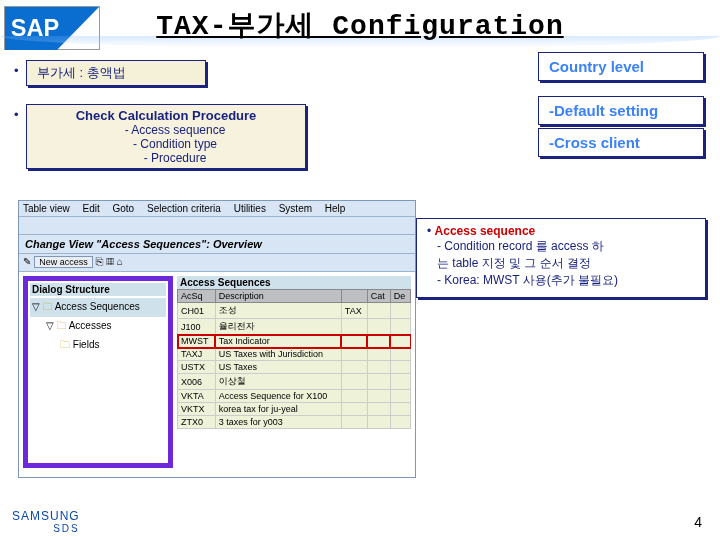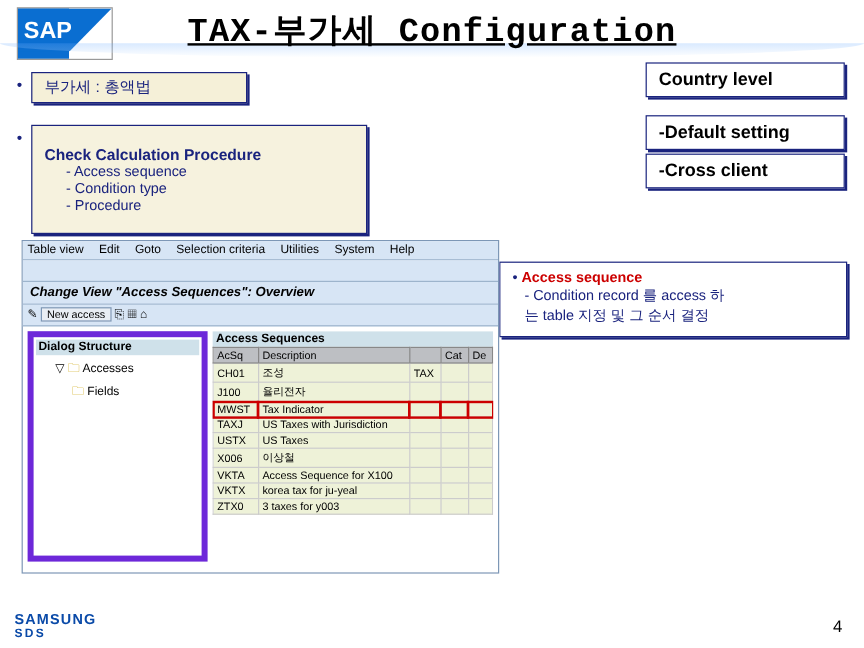--- a/index.html
+++ b/index.html
@@ -9,22 +9,22 @@
     font-family: Arial, sans-serif;
     position: relative;
     overflow: hidden;
   }
   .swoosh {
     position: absolute; top: 36px; left: 0; width: 720px; height: 12px;
     background: linear-gradient(#6af,#fff); opacity:.25;
     border-radius: 0 0 50% 50%/0 0 100% 100%;
   }
   .sap-logo {
-    position: absolute; top: 6px; left: 14px;
-    width: 80px; height: 44px;
+    position: absolute; top: 6px; left: 4px;
+    width: 96px; height: 44px;
     background: linear-gradient(90deg,#0a6ed1 0%,#0a6ed1 55%,#fff 55%);
     border: 1px solid #999;
   }
   .sap-logo svg { position:absolute; inset:0; }
   .title {
     position: absolute; top: 6px; left: 0; width: 720px;
     font-family: "Courier New", monospace;
     font-size: 28px; font-weight: bold; letter-spacing: 1px;
     text-align: center;
     text-decoration: underline;
@@ -32,30 +32,30 @@
   .bullet-box1 {
     position:absolute; top:60px; left:26px; width:180px;
     border:1px solid #1a237e; background:#f5f0d8;
     box-shadow:2px 2px 0 #1a237e;
     padding:3px 10px; font-size:13px; color:#1a237e;
   }
   .bullet-box2 {
     position:absolute; top:104px; left:26px; width:280px;
     border:1px solid #1a237e; background:#f6f2de;
     box-shadow:2px 2px 0 #1a237e;
-    padding:16px 10px; font-size:13px; color:#1a237e; font-weight:bold;
+    padding:3px 10px; font-size:13px; color:#1a237e; font-weight:bold;text-align:center;
   }
   .bullet-box2 .sub { margin-left:18px; font-weight:normal; font-size:12px;}
   .bullet-dot { position:absolute; left:14px; color:#1a237e; font-size:13px; top:5px; }
   .bd1 { top:63px } .bd2 { top:107px }
   .right-box {
     position:absolute; width:166px;
     border:1px solid #1a237e; background:#fff;
     box-shadow:2px 2px 0 #1a237e;
-    padding:5px 10px; font-size:15px; color:#000000; font-weight:bold;
+    padding:5px 10px; font-size:15px; color:#3b82f6; font-weight:bold;
   }
   .rb1 { top:52px; right:16px }
   .rb2 { top:96px; right:16px }
   .rb3 { top:128px; right:16px }
   .note-box {
     position:absolute; top:218px; right:14px; width:290px;
     border:1px solid #1a237e; background:#fff;
     box-shadow:2px 2px 0 #1a237e;
     padding:5px 10px 8px; font-size:12px; color:#1a237e;
   }
@@ -88,22 +88,22 @@
   .tree .item { padding:1px 2px; white-space:nowrap }
   .tree .sel { background:#cfe1ea }
   .fold { color:#caa000 }
   .tablewrap { flex:1; margin:4px; overflow:hidden }
   .tbltitle { background:#cfe1ea; font-weight:bold; font-size:10px; padding:1px 3px }
   table.grid { border-collapse:collapse; width:100%; font-size:9px }
   table.grid th { background:#bdbfc3; font-weight:normal; padding:1px 3px; border:1px solid #888; text-align:left; font-size:9px }
   table.grid td { border:1px solid #ccc; padding:1px 3px; background:#eef2d8 }
   tr.hi td { outline:2px solid #c00; outline-offset:-1px }
   .samsung {
-    position:absolute; left:12px; bottom:6px; font-family:Arial; font-weight:bold;
-    color:#0a4aa8; font-size:12px; letter-spacing:1px;
+    position:absolute; left:12px; bottom:6px; font-family:Arial; font-weight:normal;
+    color:#0a4aa8; font-size:12px; letter-spacing:1px;text-align:right;
   }
   .samsung .sds { display:block; color:#0a4aa8; font-size:10px; letter-spacing:2px }
   .pnum { position:absolute; right:18px; bottom:10px; font-size:14px }
 </style>
 </head>
 <body>
 
 <div class="sap-logo">
   <svg viewBox="0 0 96 44">
       <polygon points="0,0 96,0 53,44 0,44" fill="#0a6ed1"></polygon>
@@ -125,20 +125,21 @@
 </div>
 
 <div class="right-box rb1">Country level</div>
 <div class="right-box rb2">-Default setting</div>
 <div class="right-box rb3">-Cross client</div>
 
 <div class="note-box">
   <div>• <span class="nt">Access sequence</span></div>
   <div class="ln">- Condition record 를 access 하</div>
   <div class="ln">는 table 지정 및 그 순서 결정</div>
+  <div class="ln">- Korea: MWST 사용(추가 불필요)</div>
 </div>
 
 <div class="sap-shot">
   <div class="menu">
     <span>Table view</span>
     <span>Edit</span>
     <span>Goto</span>
     <span>Selection criteria</span>
     <span>Utilities</span>
     <span>System</span>
@@ -149,20 +150,21 @@
   <div class="sub-toolbar">
     <span>✎</span>
     <span class="btn">New access</span>
     <span>⎘</span>
     <span>▦</span>
     <span>⌂</span>
   </div>
   <div class="pane">
     <div class="tree">
       <div class="hdr">Dialog Structure</div>
+      <div class="item sel">▽ <span class="fold">🗀</span> <span>Access Sequences</span></div>
       <div class="item" style="padding-left:16px">▽ <span class="fold">🗀</span> <span>Accesses</span></div>
       <div class="item" style="padding-left:30px"><span class="fold">🗀</span> <span>Fields</span></div>
     </div>
     <div class="tablewrap">
       <div class="tbltitle">Access Sequences</div>
       <table class="grid">
         <thead>
             <tr>
           <th>AcSq</th>
           <th>Description</th>

